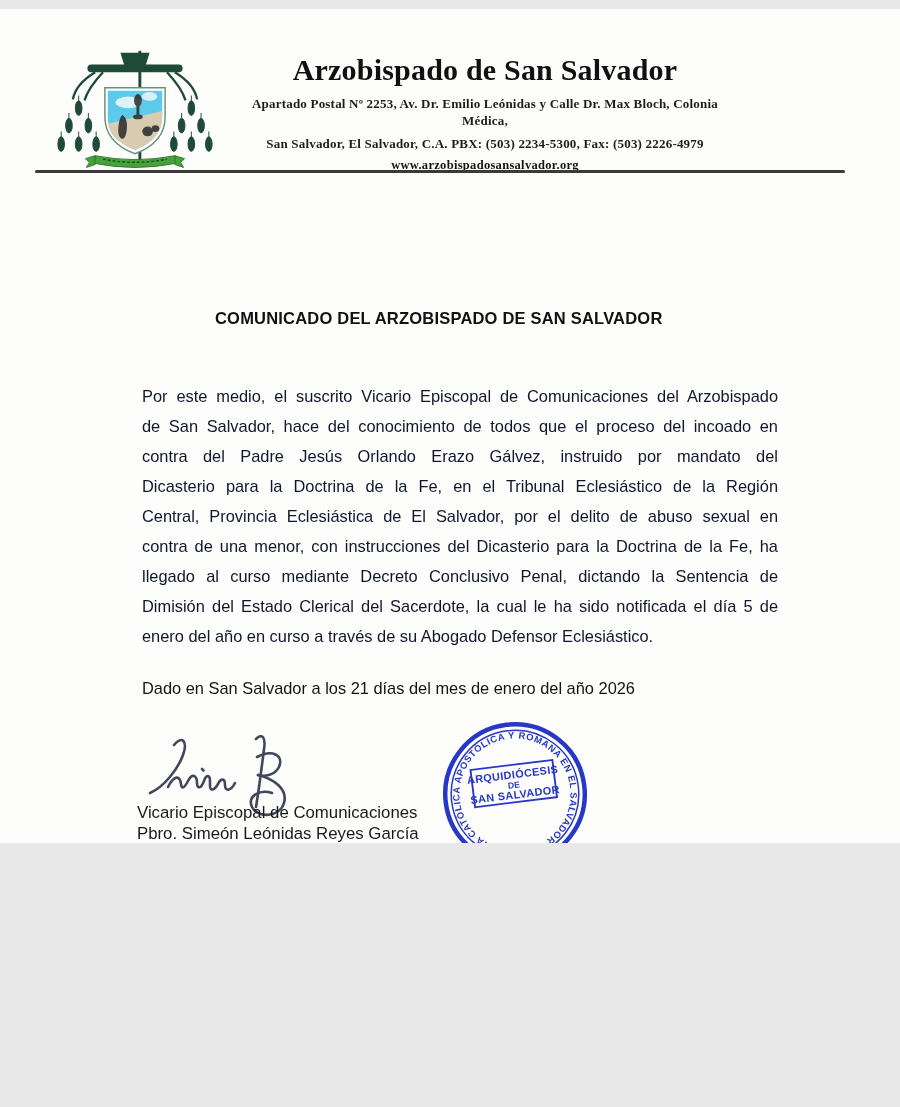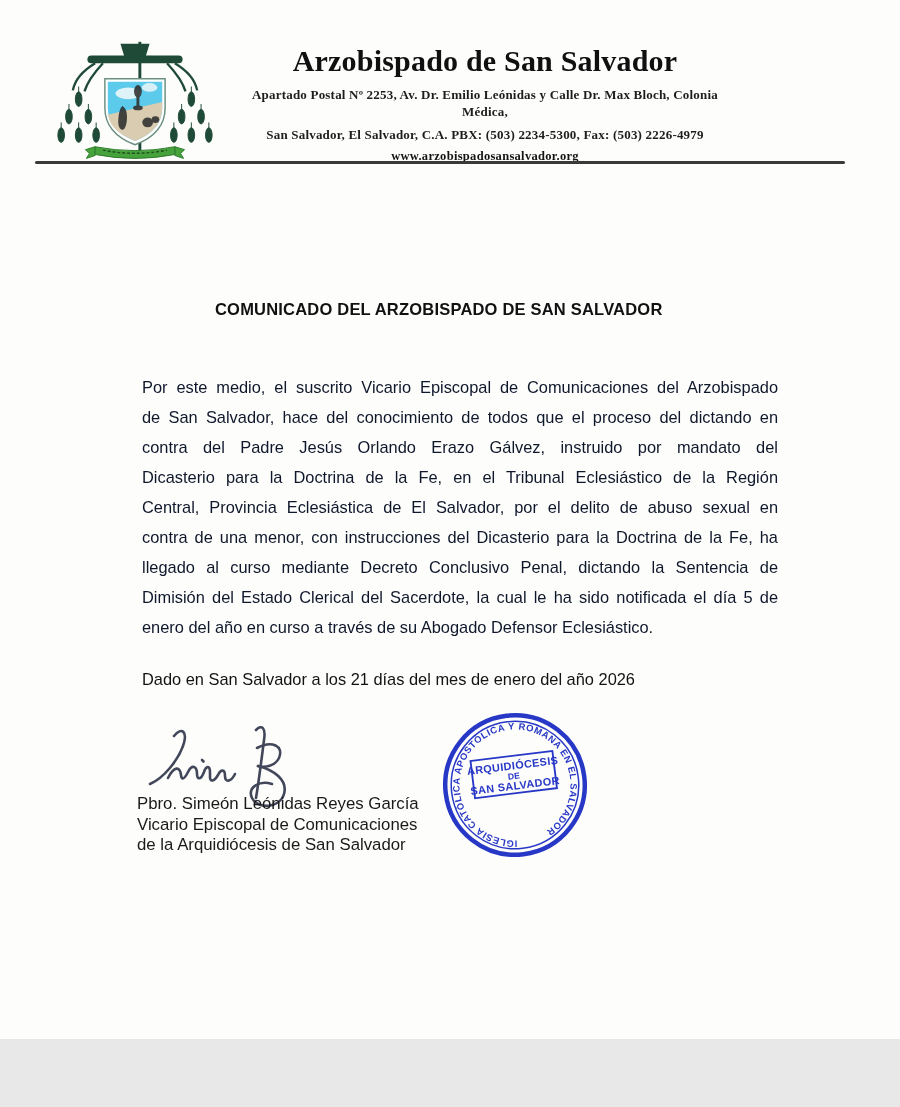--- a/index.html
+++ b/index.html
@@ -1,19 +1,19 @@
 <!DOCTYPE html>
 <html><head>
 <meta charset="utf-8">
 <style>
   html,body{margin:0;padding:0;background:#e8e8e8;}
   .page{
     position:relative;
-    width:900px;height:1039px;
-    margin:0 auto;
+    width:900px;height:834px;
+    margin:9px auto;
     background:#fdfdfc;
     overflow:hidden;
     font-family:"Liberation Sans", sans-serif;
     color:#161616;
   }
   
   .crest{position:absolute;left:52px;top:36px;width:166px;height:136px;}
   .lh-text{
     position:absolute;left:240px;top:44px;width:490px;
     text-align:center;
@@ -151,21 +151,21 @@
     <p class="lh-addr">San Salvador, El Salvador, C.A. PBX: (503) 2234-5300, Fax: (503) 2226-4979</p>
     <p class="lh-web">www.arzobispadosansalvador.org</p>
   </header>
 
   <div class="rule"></div>
 
   <h2 class="heading">COMUNICADO DEL ARZOBISPADO DE SAN SALVADOR</h2>
 
   <div class="bodypar">
     <div class="jline">Por este medio, el suscrito Vicario Episcopal de Comunicaciones del Arzobispado</div>
-    <div class="jline">de San Salvador, hace del conocimiento de todos que el proceso del dictando en</div>
+    <div class="jline">de San Salvador, hace del conocimiento de todos que el proceso del incoado en</div>
     <div class="jline">contra del Padre Jesús Orlando Erazo Gálvez, instruido por mandato del</div>
     <div class="jline">Dicasterio para la Doctrina de la Fe, en el Tribunal Eclesiástico de la Región</div>
     <div class="jline">Central, Provincia Eclesiástica de El Salvador, por el delito de abuso sexual en</div>
     <div class="jline">contra de una menor, con instrucciones del Dicasterio para la Doctrina de la Fe, ha</div>
     <div class="jline">llegado al curso mediante Decreto Conclusivo Penal, dictando la Sentencia de</div>
     <div class="jline">Dimisión del Estado Clerical del Sacerdote, la cual le ha sido notificada el día 5 de</div>
     <div class="jline jlast">enero del año en curso a través de su Abogado Defensor Eclesiástico.</div>
   </div>
 
   <p class="dateline">Dado en San Salvador a los 21 días del mes de enero del año 2026</p>
@@ -175,22 +175,22 @@
       <path d="M36 14 C44 4 50 10 45 24 C40 38 26 56 12 62"></path>
       <path d="M30 56 C36 44 42 44 43 53 C43.5 58 46 58 50 50 C54 42 59 44 59 52 C59 58 63 58 66 50 C68 44 72 43 72 50 L72 55 C72 60 76 60 80 53 C83 47 87 47 87 54 C87 61 93 60 97 52"></path>
       <path d="M64 38 L65.5 39.5"></path>
       <path d="M118 8 C124 2 128 6 126 18 C124 34 121 58 118 76"></path>
       <path d="M119 26 C134 18 146 24 141 36 C137 44 127 46 120 44"></path>
       <path d="M120 44 C136 48 150 58 146 72 C142 86 120 88 114 76 C109 65 122 58 134 62"></path>
     </g>
   </svg>
 
   <div class="sig-block">
+    <div>Vicario Episcopal de Comunicaciones</div>
     <div>Pbro. Simeón Leónidas Reyes García</div>
-    <div>Vicario Episcopal de Comunicaciones</div>
     <div>de la Arquidiócesis de San Salvador</div>
   </div>
 
   <div class="stamp">
     <svg viewBox="0 0 200 200" width="150" height="150">
       <circle cx="100" cy="100" r="93" fill="none" stroke="#2838c6" stroke-width="6"></circle>
       <circle cx="100" cy="100" r="85" fill="none" stroke="#2838c6" stroke-width="2"></circle>
       <path id="ringPath" d="M100 174 A74 74 0 1 1 100 26 A74 74 0 1 1 100 174" fill="none"></path>
       <text font-size="12.5" font-weight="bold" fill="#2838c6" letter-spacing="0.8">
         <textPath href="#ringPath" startOffset="6">IGLESIA CATÓLICA APOSTÓLICA Y ROMANA EN EL SALVADOR</textPath>

